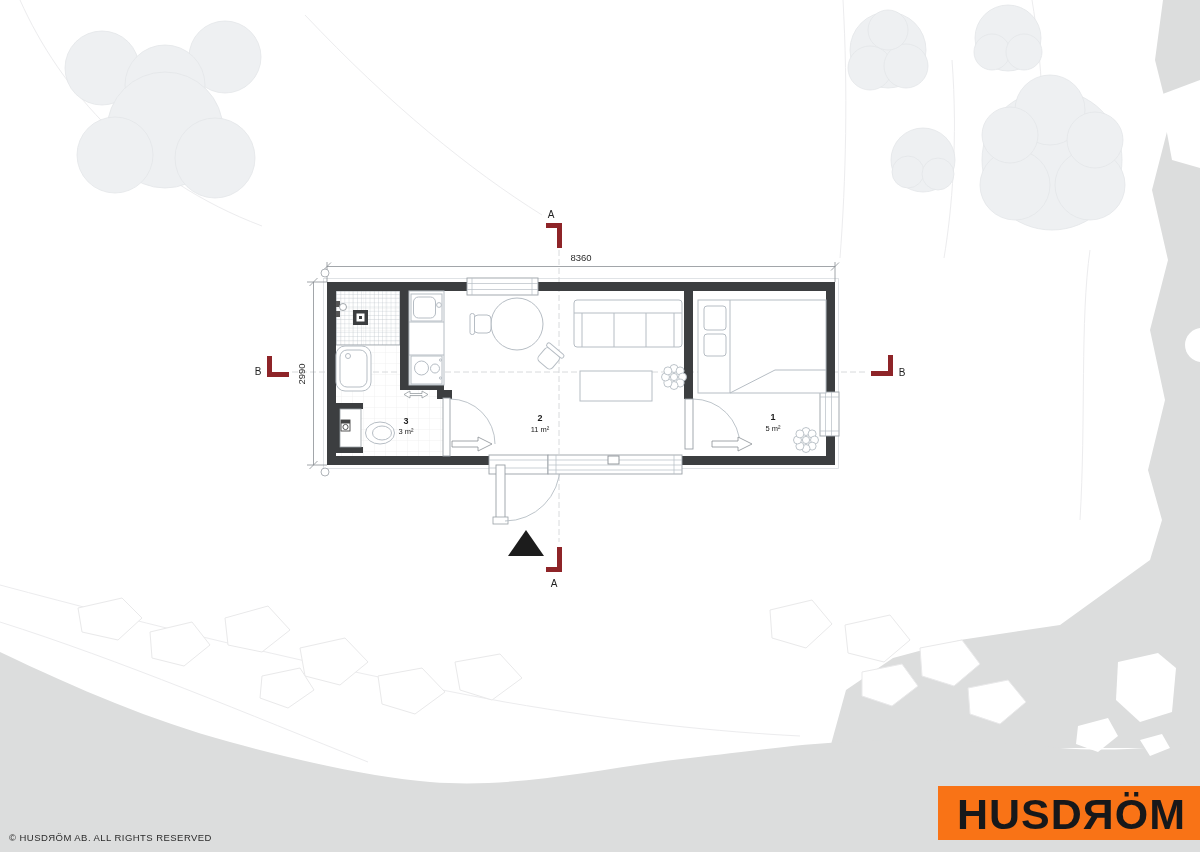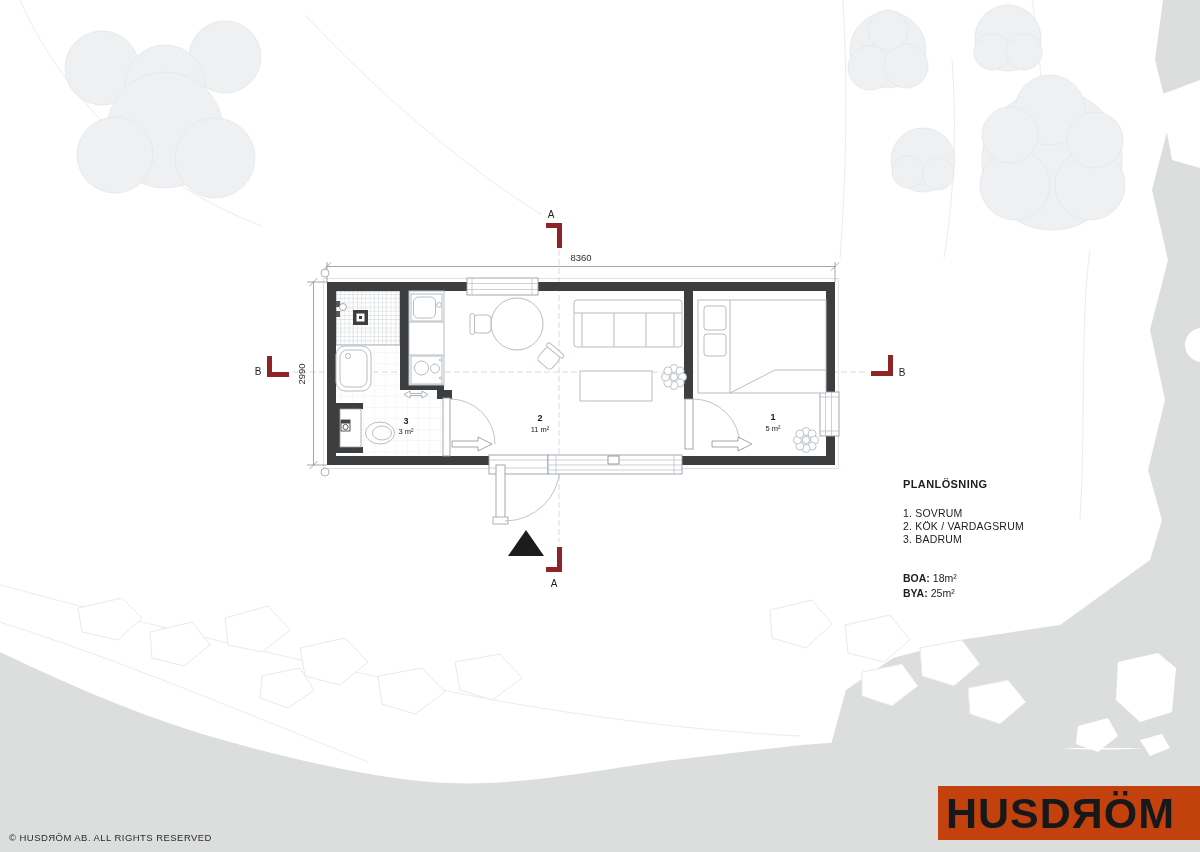--- a/index.html
+++ b/index.html
@@ -6,22 +6,22 @@
   #page{position:relative;width:1200px;height:852px;background:#ffffff;overflow:hidden;
         font-family:"Liberation Sans", sans-serif;}
   #drawing{position:absolute;left:0;top:0;}
   .legend{position:absolute;left:903px;top:478px;width:220px;color:#1d1d1d;}
   .legend-title{font-size:11px;font-weight:bold;letter-spacing:.4px;margin-bottom:17px;}
   .legend-items div{font-size:10.5px;line-height:13px;letter-spacing:.2px;}
   .legend-areas{margin-top:25px;}
   .legend-areas div{font-size:10.5px;line-height:15px;}
   .legend-areas .b{font-weight:bold;}
   .legend-areas .v{margin-left:3px;}
-  .logo{position:absolute;left:938px;top:786px;width:262px;height:54px;background:#c2410c;
-        display:flex;align-items:center;justify-content:flex-end;padding:15px;box-sizing:border-box;}
+  .logo{position:absolute;left:938px;top:786px;width:262px;height:54px;background:#f97316;
+        display:flex;justify-content:flex-end;padding:4px;box-sizing:border-box;}
   .logo-text{font-size:43px;font-weight:bold;letter-spacing:1px;color:#17181a;margin-right:10px;
              font-family:"Liberation Sans", sans-serif;}
   .copyright{position:absolute;left:9px;top:832px;font-size:9.5px;letter-spacing:.45px;color:#2a2a2a;}
   text{font-family:"Liberation Sans", sans-serif;}
 </style>
 </head>
 <body>
 
 <div id="page">
 <svg id="drawing" width="1200" height="852" viewBox="0 0 1200 852">
@@ -294,34 +294,18 @@
     </g>
     <g>
       <rect x="871" y="371" width="22" height="5" fill="#8e2428"></rect>
       <rect x="888" y="355" width="5" height="21" fill="#8e2428"></rect>
       <text x="902" y="376" font-size="10" fill="#222" text-anchor="middle">B</text>
     </g>
     <polygon points="526,530 508,556 544,556" fill="#1c1c1c"></polygon>
   </g>
 </svg>
 
-<div class="legend">
-  <div class="legend-title">PLANLÖSNING</div>
-  <div class="legend-items">
-    <div>1. SOVRUM</div>
-    <div>2. KÖK / VARDAGSRUM</div>
-    <div>3. BADRUM</div>
-  </div>
-  <div class="legend-areas">
-    <div>
-      <span class="b">BOA:</span><span class="v">18m²</span>
-    </div>
-    <div>
-      <span class="b">BYA:</span><span class="v">25m²</span>
-    </div>
-  </div>
-</div>
 
 <div class="logo">
   <span class="logo-text">HUSDЯÖM</span>
 </div>
 <div class="copyright">© HUSDЯÖM AB. ALL RIGHTS RESERVED</div>
 </div>
 
 </body></html>

